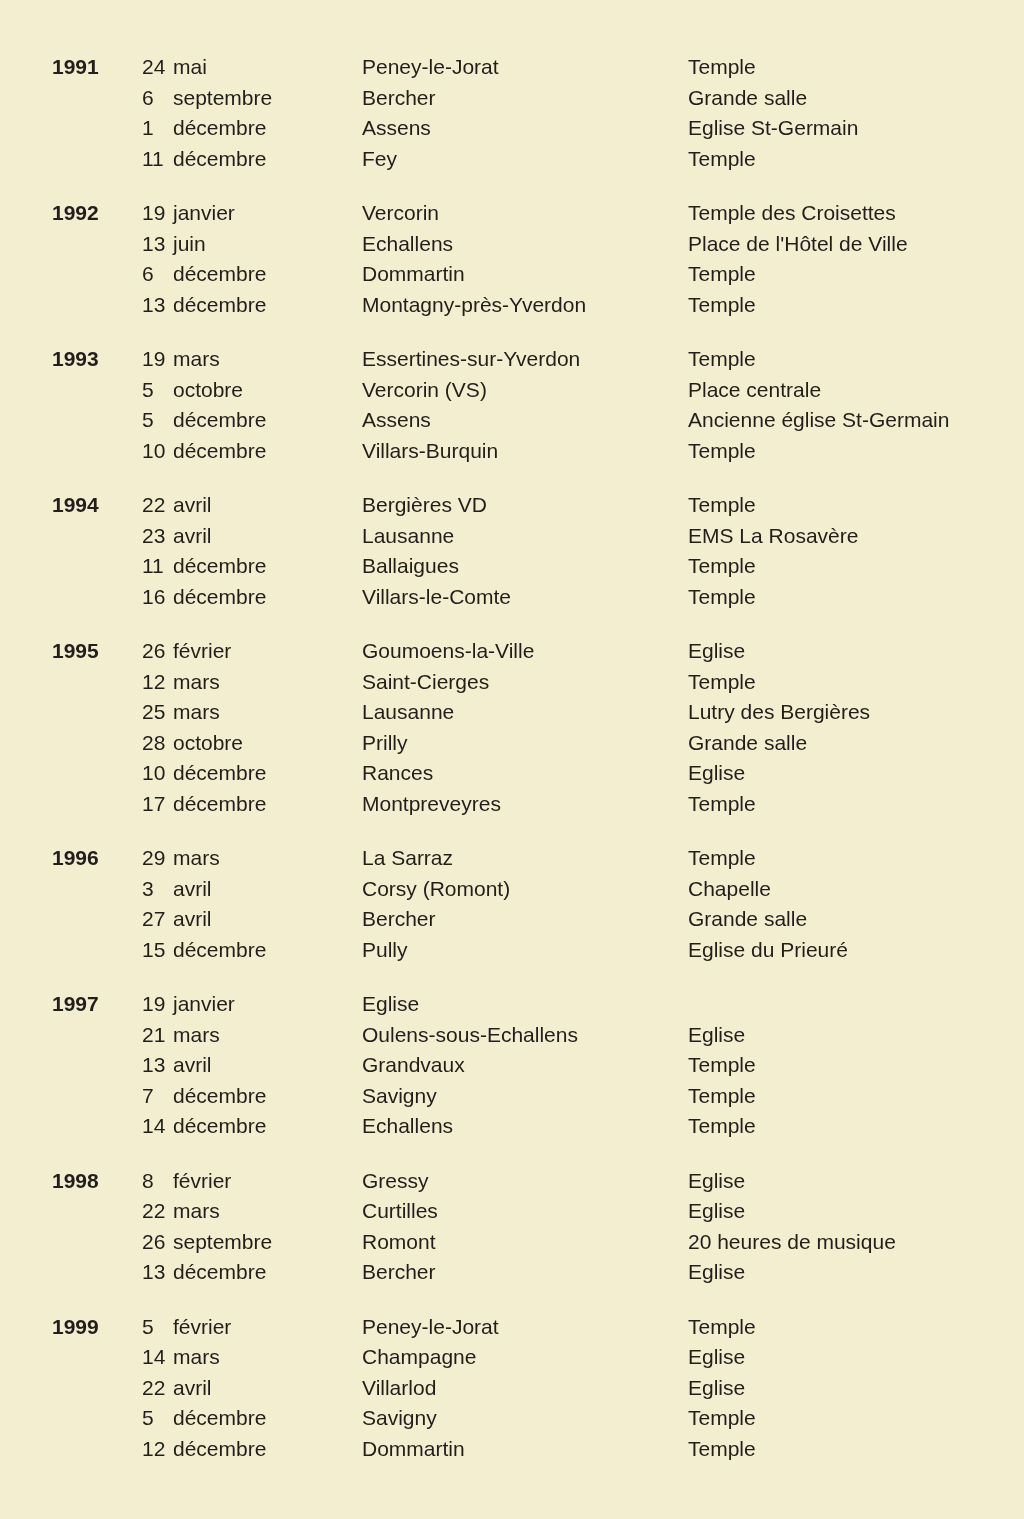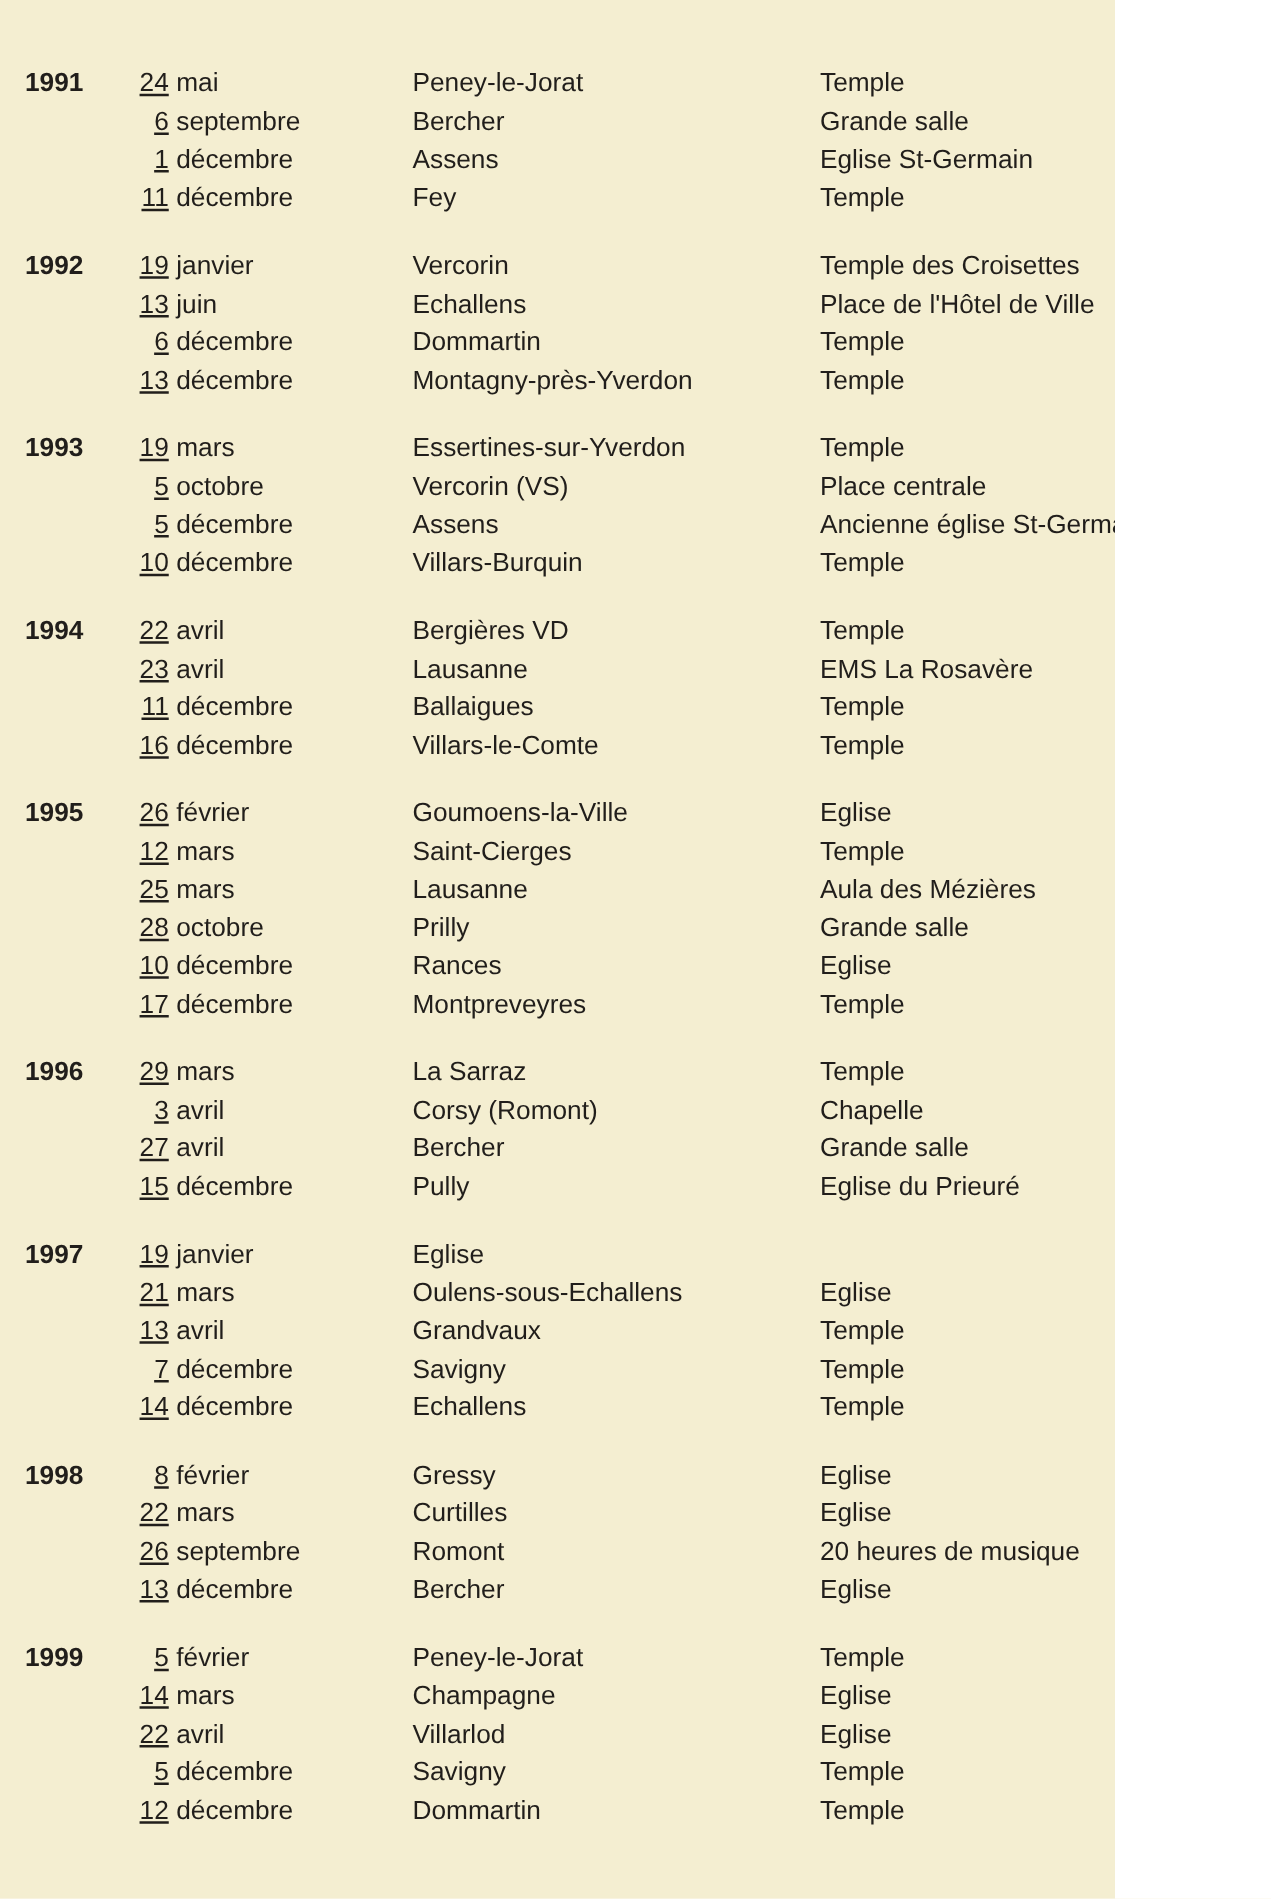--- a/index.html
+++ b/index.html
@@ -1,43 +1,41 @@
 <!DOCTYPE html>
 <html><head>
 <meta charset="utf-8">
 <style>
   html, body { margin: 0; padding: 0; }
   .page {
     position: relative;
-    width: 892px;
+    width: 1024px;
     height: 1519px;
     background: #f4eed1;
     color: #211e1b;
     font-family: "Liberation Sans", sans-serif;
     box-sizing: border-box;
-    padding: 52px 20px 0 20px;
+    padding: 52px 20px 0 52px;
     overflow: hidden;
   }
   .year-group { margin-bottom: 24px; }
   .row {
     display: grid;
     grid-template-columns: 90px 220px 326px 1fr;
     height: 30.5px;
     align-items: center;
     font-size: 21px;
     line-height: 30.5px;
     white-space: nowrap;
   }
   .cell-year { font-weight: bold; }
   .day {
     display: inline-block;
     min-width: 25px;
-    text-align: right;
     margin-right: 6px;
-    text-decoration: underline;
   }
 </style>
 </head>
 <body>
 
 <div class="page">
   <div id="schedule-root">
       <div class="year-group">
         <div class="row">
     <div class="cell-year">1991</div>
@@ -152,21 +150,21 @@
         <div class="row">
     <div class="cell-year"></div>
     <div class="cell-date"><span class="day">12</span><span class="month">mars</span></div>
     <div class="cell-place">Saint-Cierges</div>
     <div class="cell-venue">Temple</div>
   </div>
         <div class="row">
     <div class="cell-year"></div>
     <div class="cell-date"><span class="day">25</span><span class="month">mars</span></div>
     <div class="cell-place">Lausanne</div>
-    <div class="cell-venue">Aula des Mézières</div>
+    <div class="cell-venue">Lutry des Bergières</div>
   </div>
         <div class="row">
     <div class="cell-year"></div>
     <div class="cell-date"><span class="day">28</span><span class="month">octobre</span></div>
     <div class="cell-place">Prilly</div>
     <div class="cell-venue">Grande salle</div>
   </div>
         <div class="row">
     <div class="cell-year"></div>
     <div class="cell-date"><span class="day">10</span><span class="month">décembre</span></div>

